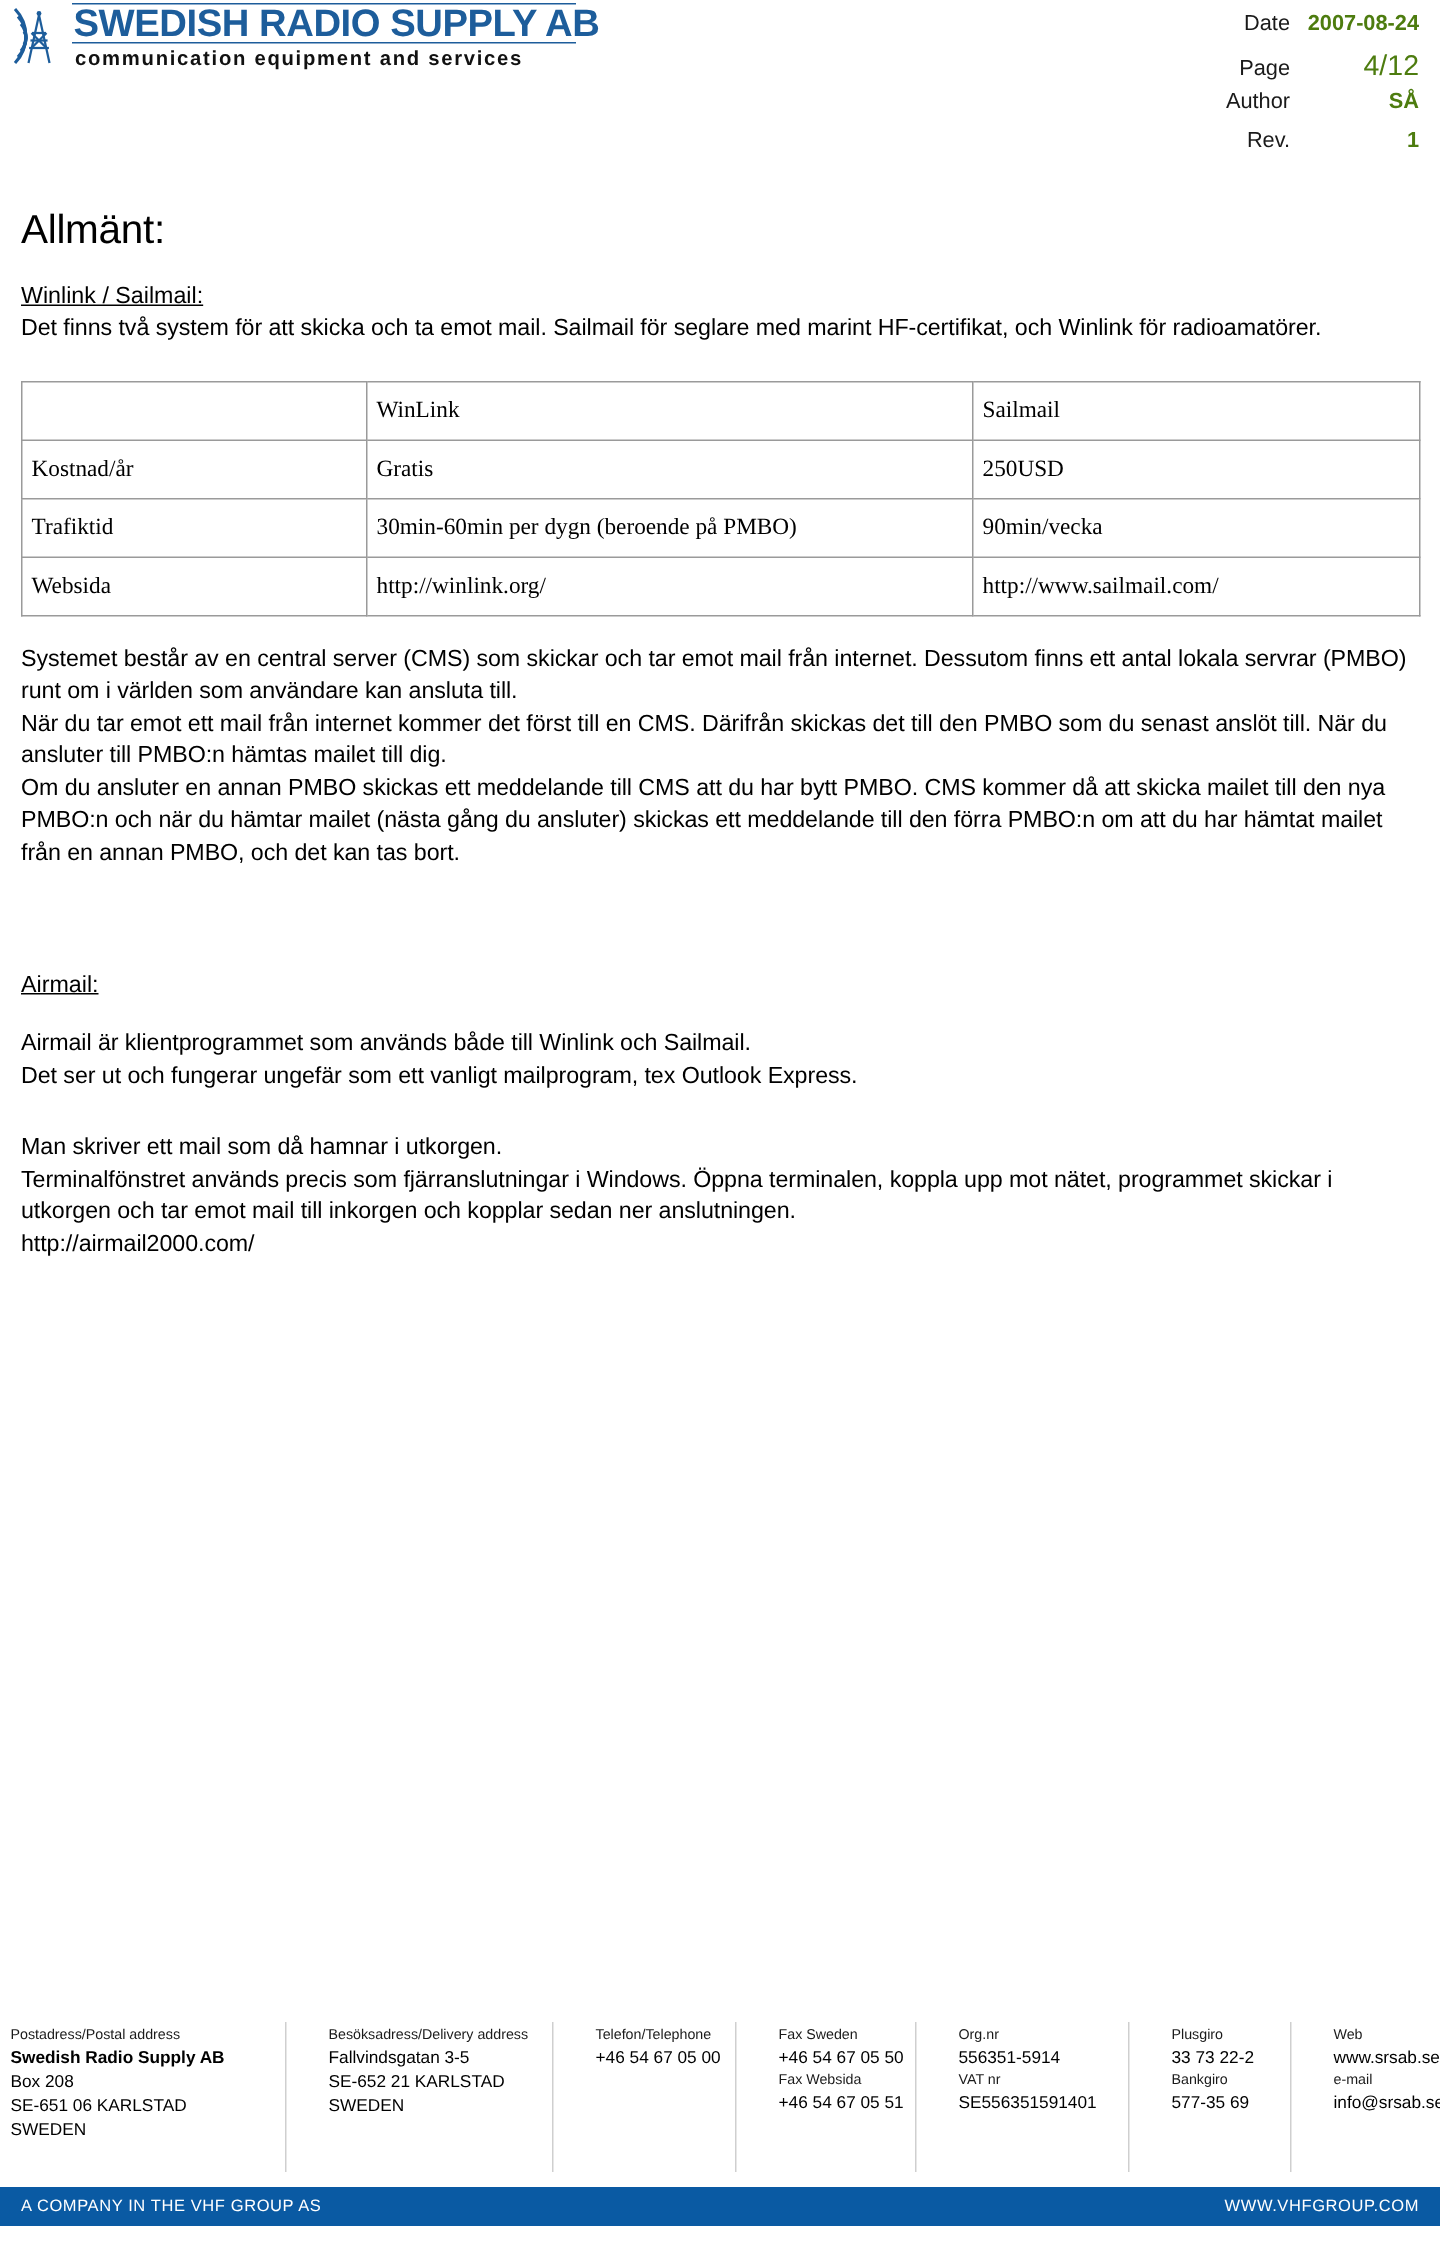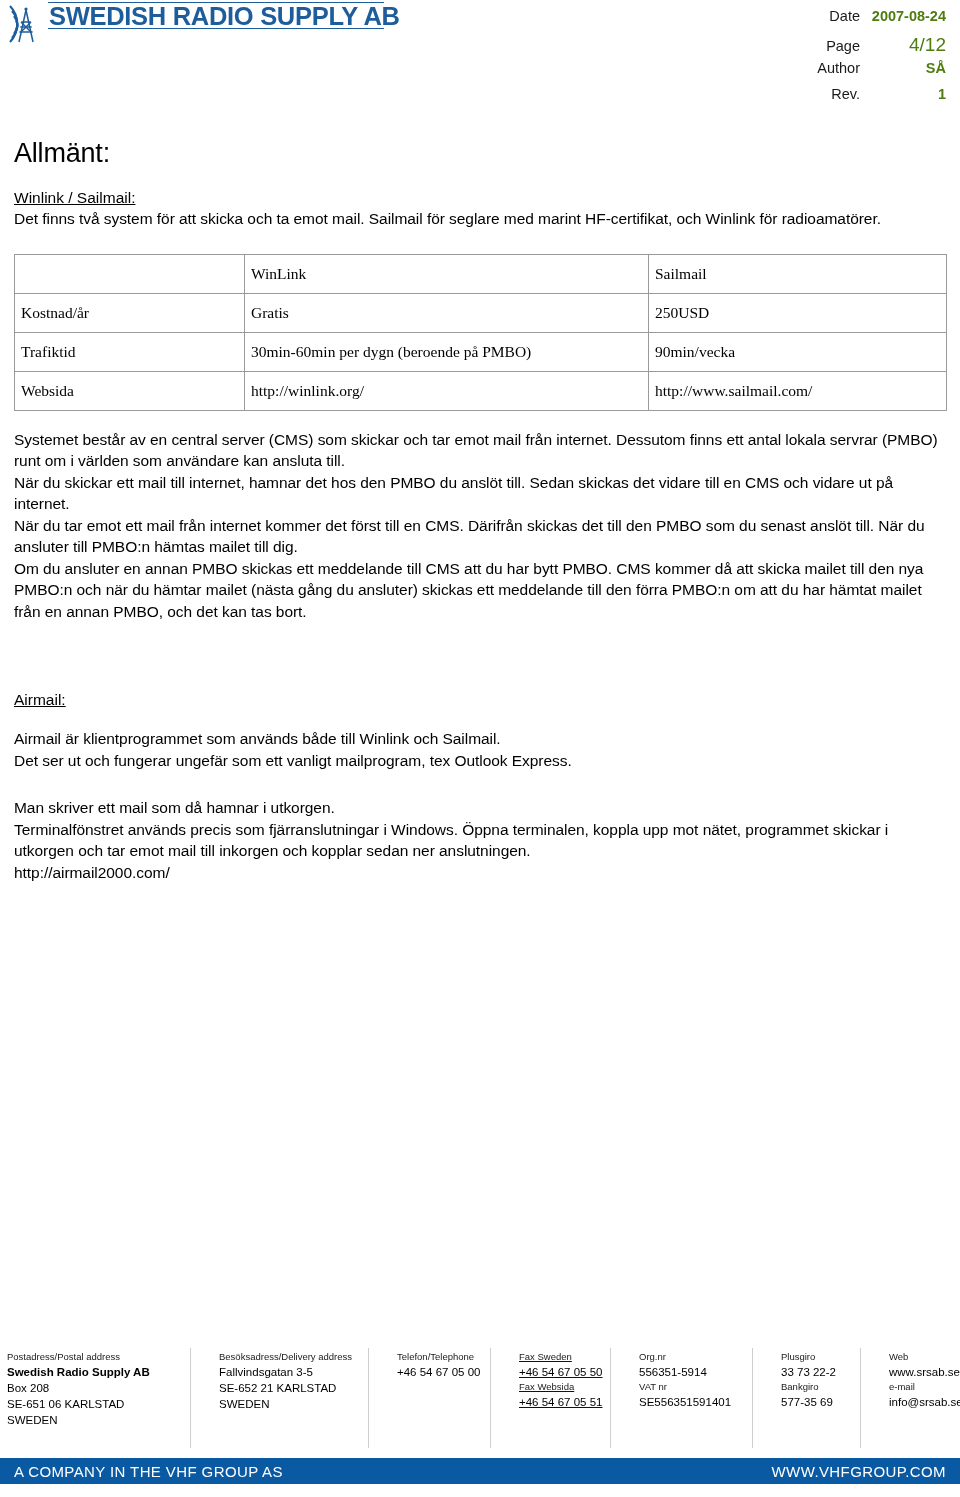--- a/index.html
+++ b/index.html
@@ -167,21 +167,21 @@
     border-left: 1px solid #cfcfcf;
     box-sizing: border-box;
   }
   .foot-col:first-child {
     border-left: none;
     padding-left: 7px;
   }
   .fc1 { width: 190px; }
   .fc2 { width: 178px; }
   .fc3 { width: 122px; }
-  .fc4 { width: 120px; text-decoration: underline; }
+  .fc4 { width: 120px; }
   .fc5 { width: 142px; }
   .fc6 { width: 108px; }
   .fc7 { width: 100px; }
   .foot-head {
     font-size: 9.5px;
     font-weight: normal;
     color: #1a1a1a;
     line-height: 14px;
   }
   .foot-line {
@@ -199,21 +199,21 @@
     height: 26px;
     background: #0a5aa3;
     display: flex;
     align-items: center;
     justify-content: space-between;
     padding: 0 14px;
     box-sizing: border-box;
   }
   .brand-bar span {
     color: #ffffff;
-    font-size: 15px;
+    font-size: 11px;
     letter-spacing: 0.4px;
   }
 </style>
 </head>
 <body>
 
 <div class="page-header">
 
   <div class="logo-block">
     <div class="logo-mark">
@@ -231,20 +231,21 @@
           <path d="M16.3 25 L27.7 25"></path>
           <path d="M15.4 30 L28.6 30"></path>
           <path d="M17 20 L27 30"></path>
           <path d="M27 20 L17 30"></path>
         </g>
         <circle cx="22" cy="7" r="1.6" fill="#1d5d9b"></circle>
       </svg>
     </div>
     <div class="logo-text-wrap">
       <div class="logo-title">SWEDISH RADIO SUPPLY AB</div>
+      <div class="logo-sub">communication equipment and services</div>
     </div>
   </div>
 
   <div class="meta-block">
     <div class="meta-row">
       <div class="meta-label">Date</div>
       <div class="meta-value">2007-08-24</div>
     </div>
     <div class="meta-row">
       <div class="meta-label">Page</div>
@@ -295,21 +296,20 @@
       <tr>
         <td>Websida</td>
         <td>http://winlink.org/</td>
         <td>http://www.sailmail.com/</td>
       </tr>
     </tbody>
   </table>
 
   <div class="block">
     <p class="para">Systemet består av en central server (CMS) som skickar och tar emot mail från internet. Dessutom finns ett antal lokala servrar (PMBO) runt om i världen som användare kan ansluta till.</p>
-    <p class="para">När du skickar ett mail till internet, hamnar det hos den PMBO du anslöt till. Sedan skickas det vidare till en CMS och vidare ut på internet.</p>
     <p class="para">När du tar emot ett mail från internet kommer det först till en CMS. Därifrån skickas det till den PMBO som du senast anslöt till. När du ansluter till PMBO:n hämtas mailet till dig.</p>
     <p class="para">Om du ansluter en annan PMBO skickas ett meddelande till CMS att du har bytt PMBO. CMS kommer då att skicka mailet till den nya PMBO:n och när du hämtar mailet (nästa gång du ansluter) skickas ett meddelande till den  förra PMBO:n om att du har hämtat mailet från en annan PMBO, och det kan tas bort.</p>
   </div>
 
   <div class="gap-lg"></div>
 
   <div><span class="subhead">Airmail:</span></div>
 
   <div class="block">
     <p class="para">Airmail är klientprogrammet som används både till Winlink och Sailmail.</p>

